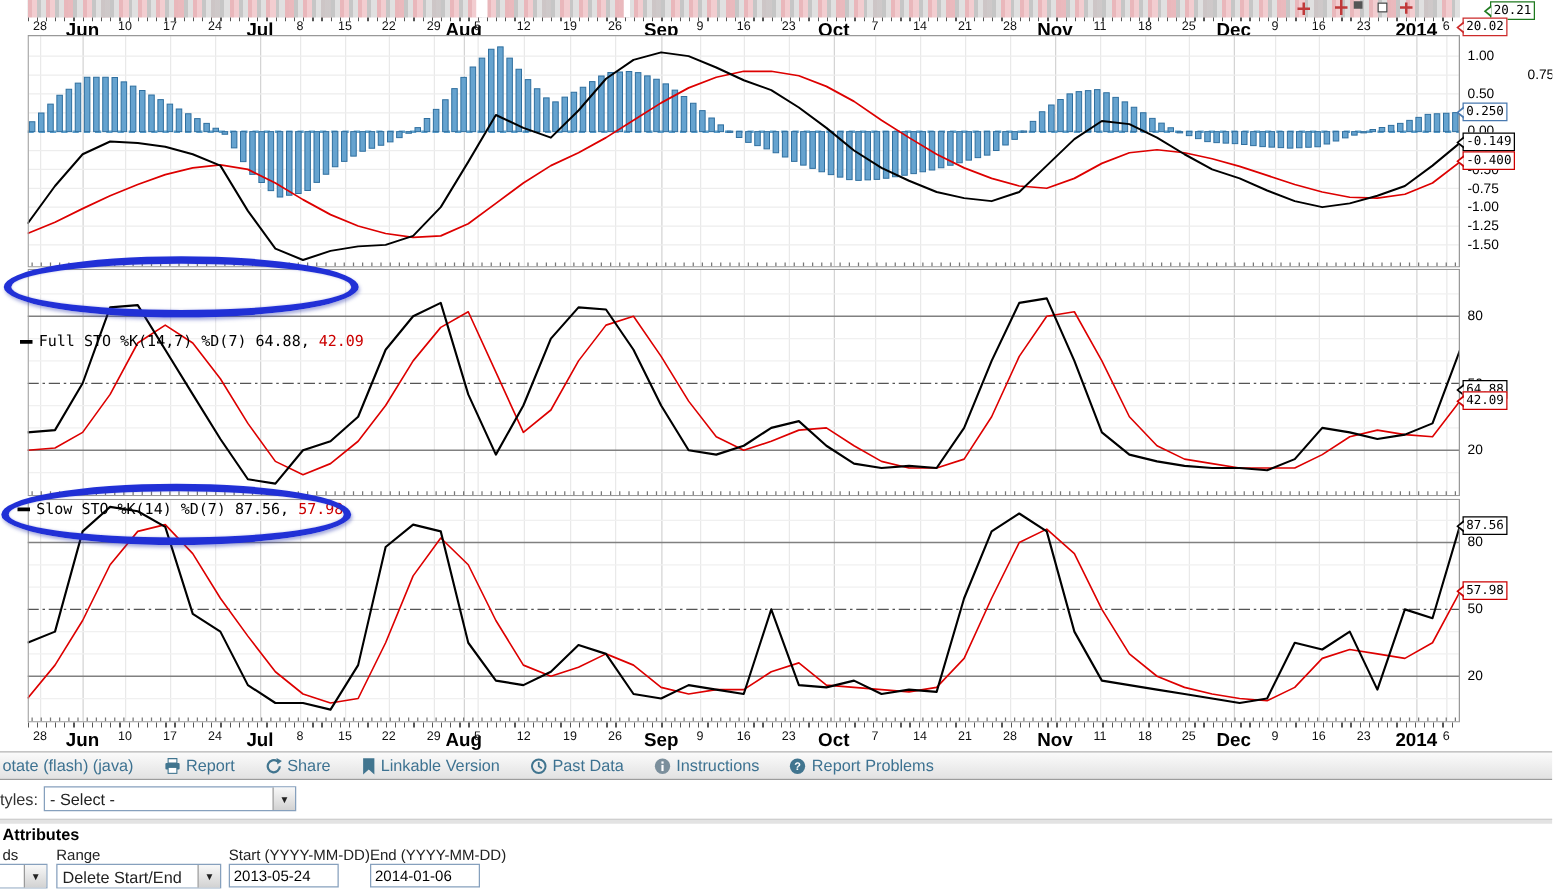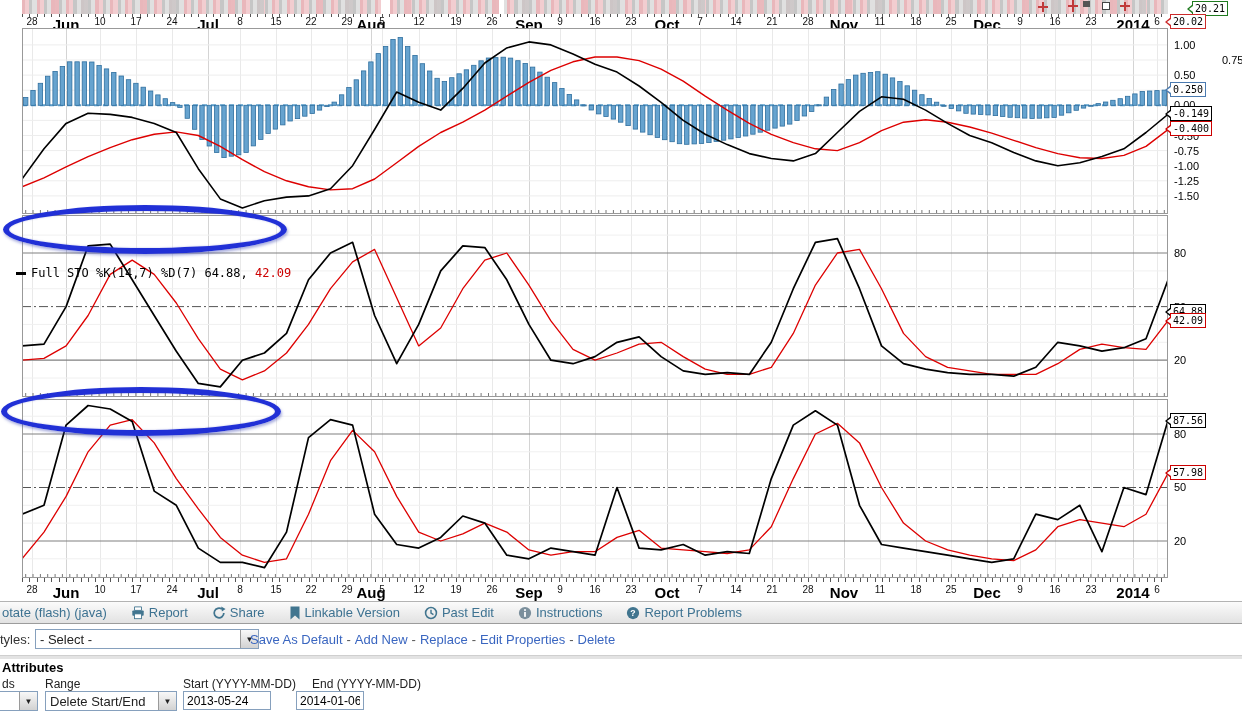--- a/index.html
+++ b/index.html
@@ -884,20 +884,23 @@
       <line x1="1090.9" y1="175" x2="1090.9" y2="178" stroke="#777"></line>
       <line x1="1098.3" y1="175" x2="1098.3" y2="178" stroke="#777"></line>
       <line x1="1105.6" y1="175" x2="1105.6" y2="178" stroke="#777"></line>
       <line x1="1112.9" y1="175" x2="1112.9" y2="178" stroke="#777"></line>
       <line x1="1120.3" y1="175" x2="1120.3" y2="178" stroke="#777"></line>
       <line x1="1127.6" y1="175" x2="1127.6" y2="178" stroke="#777"></line>
       <line x1="1135.0" y1="175" x2="1135.0" y2="178" stroke="#777"></line>
       <line x1="1142.3" y1="175" x2="1142.3" y2="178" stroke="#777"></line>
       <rect x="0.5" y="0.5" width="1145" height="178" fill="none" stroke="#999"></rect>
     </svg>
+  <div class="ind-label" style="left:14px;top:400px;">
+    <span class="dash"></span><span>Slow STO %K(14) %D(7)</span>&nbsp;<span>87.56,</span>&nbsp;<span class="red">57.98</span>
+  </div>
 
   <div class="ellipse" style="left:3px;top:205px;width:272px;height:37px;"></div>
   <div class="ellipse" style="left:1px;top:387px;width:268px;height:37px;"></div>
 
   <div class="tickstrip" style="top:578px;height:4px;"></div>
   <div class="axisrow" id="axis-bottom" style="top:584px;">
       <span class="tick" style="left: 32px;">28</span>
       <span class="tick b" style="left: 66px;">Jun</span>
       <span class="tick" style="left: 100px;">10</span>
       <span class="tick" style="left: 136px;">17</span>
@@ -992,21 +995,21 @@
         </span>
       <span>Linkable Version</span>
     </span>
     <span class="tb-item">
       <span>
           <svg width="14" height="14" viewBox="0 0 16 16">
             <circle cx="8" cy="8" r="6.2" fill="none" stroke="#41758f" stroke-width="1.8"></circle>
             <path d="M8 4.2V8l2.8 1.8" fill="none" stroke="#41758f" stroke-width="1.6"></path>
           </svg>
         </span>
-      <span>Past Edit</span>
+      <span>Past Data</span>
     </span>
     <span class="tb-item">
       <span>
           <svg width="14" height="14" viewBox="0 0 16 16">
             <circle cx="8" cy="8" r="7" fill="#7b8f9c"></circle>
             <rect x="7" y="3.6" width="2" height="2" fill="#fff"></rect>
             <rect x="7" y="6.8" width="2" height="5.6" fill="#fff"></rect>
           </svg>
         </span>
       <span>Instructions</span>
@@ -1017,40 +1020,37 @@
             <circle cx="8" cy="8" r="7" fill="#41758f"></circle>
             <text x="8" y="11.5" text-anchor="middle" font-size="10" font-weight="bold" fill="#fff" font-family="Liberation Sans, sans-serif">?</text>
           </svg>
         </span>
       <span>Report Problems</span>
     </span>
   </div>
 
   <div class="styles-row">
     <span class="styles-label">tyles:</span>
-    <div class="dd" style="left:35px;top:3px;width:224px;">
+    <div class="dd" style="left:35px;top:3px;width:202px;">
       <span class="dd-val">- Select -</span>
       <span class="dd-btn">▼</span>
     </div>
-    <span class="style-links">
-      <a>Save As Default</a><span class="sep">-</span><a>Add New</a><span class="sep">-</span><a>Replace</a><span class="sep">-</span><a>Edit Properties</a><span class="sep">-</span><a>Delete</a>
-    </span>
   </div>
 
   <div class="divider"></div>
 
   <div class="attrs-title">Attributes</div>
   <span class="attr-lab" style="left:2px;">ds</span>
   <span class="attr-lab" style="left:45px;">Range</span>
   <span class="attr-lab" style="left:183px;">Start (YYYY-MM-DD)</span>
-  <span class="attr-lab" style="left:296px;padding-left:16px;">End (YYYY-MM-DD)</span>
+  <span class="attr-lab" style="left:296px;">End (YYYY-MM-DD)</span>
 
   <div class="dd" style="left:-24px;top:691px;width:62px;">
     <span class="dd-val"></span>
     <span class="dd-btn">▼</span>
   </div>
   <div class="dd" style="left:45px;top:691px;width:132px;">
     <span class="dd-val">Delete Start/End</span>
     <span class="dd-btn">▼</span>
   </div>
   <input class="attr-input" style="left: 183px; width: 88px;" value="2013-05-24">
-  <input class="attr-input" style="left: 296px; width: 68px;" value="2014-01-06">
+  <input class="attr-input" style="left: 296px; width: 88px;" value="2014-01-06">
 </div>
 
 </body></html>

